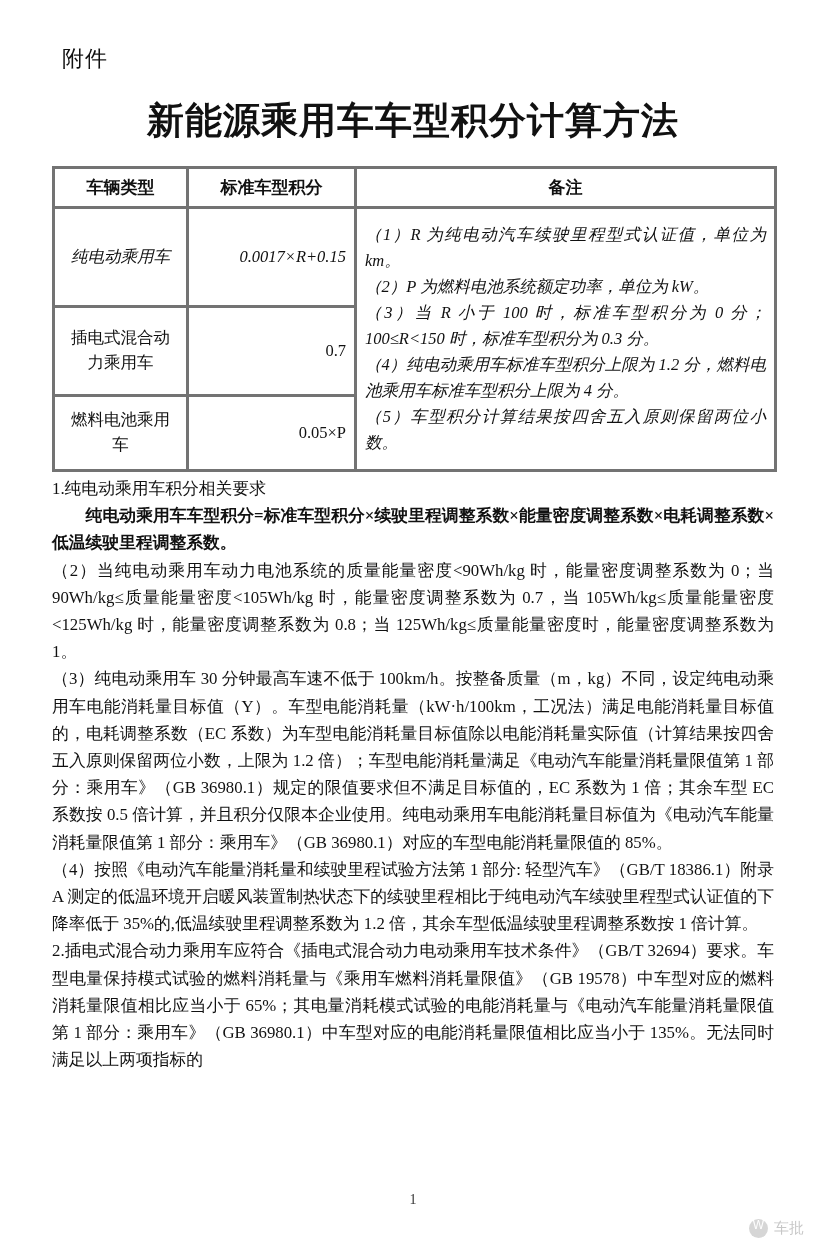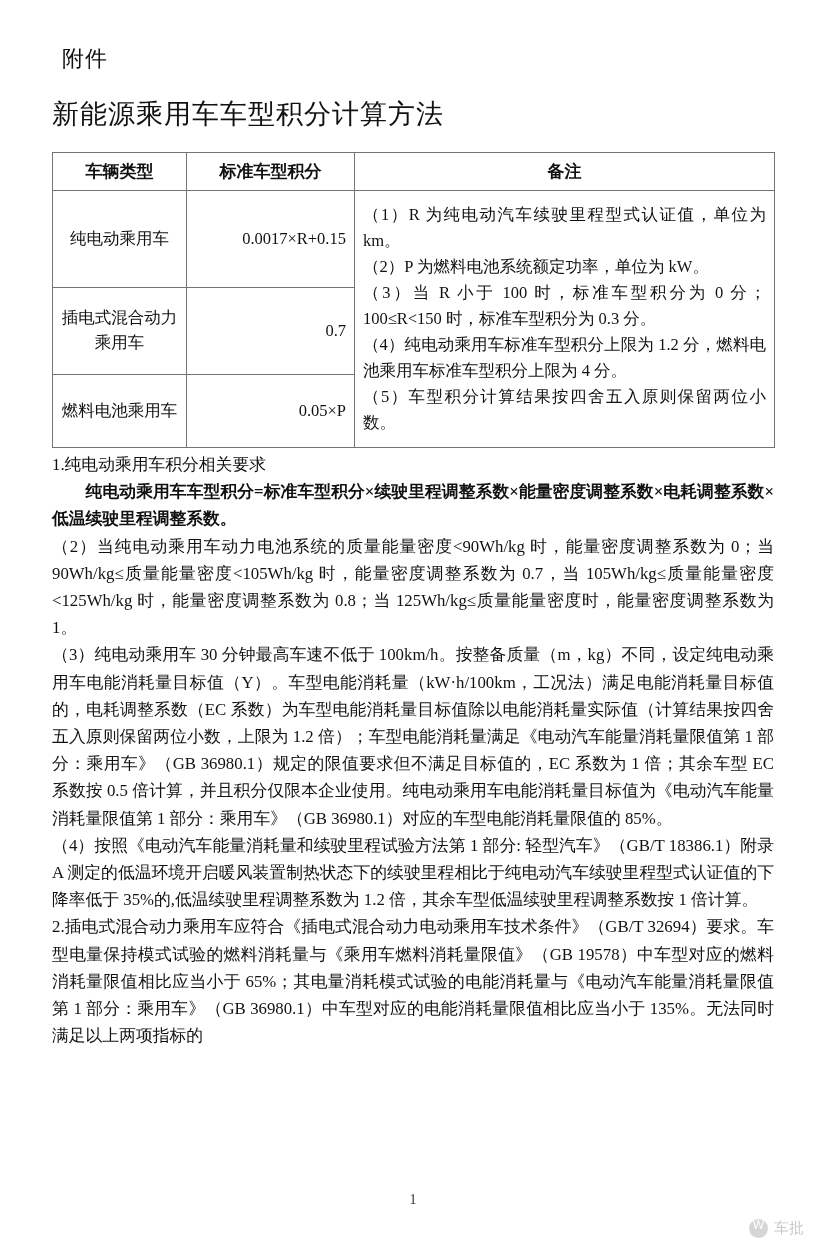--- a/index.html
+++ b/index.html
@@ -22,34 +22,35 @@
     box-sizing: border-box;
     padding: 36px 52px 0 52px;
   }
   .attachment-label {
     font-size: 22px;
     letter-spacing: 1px;
     margin: 8px 0 0 10px;
     font-weight: 400;
   }
   .doc-title {
-    font-size: 27px;
-    font-weight: normal;
+    text-align: center;
+    font-size: 37px;
+    font-weight: bold;
     letter-spacing: 1px;
     margin: 22px 0 20px 0;
   }
   table.score-table {
     width: 722px;
     border-collapse: collapse;
     table-layout: fixed;
     margin: 0 auto;
   }
   table.score-table th,
   table.score-table td {
-    border: 1px solid #737373;
+    border: 3px solid #737373;
     padding: 5px 8px;
     font-size: 16.5px;
     vertical-align: middle;
   }
   table.score-table th {
     text-align: center;
     font-weight: bold;
     font-size: 17px;
     padding: 7px 4px;
   }
@@ -66,21 +67,21 @@
   }
   td.cell-note {
     text-align: justify;
     line-height: 1.58;
     padding: 6px 8px 6px 9px;
   }
   td.cell-note p {
     margin: 0;
     text-indent: 0;
   }
-  .row-ev td { height: 86px; }
+  .row-ev td { height: 86px; font-style: italic; }
   .row-phev td { height: 76px; }
   .row-fcev td { height: 62px; }
   .notes {
     width: 722px;
     margin: 0 auto;
     font-size: 16.8px;
     line-height: 1.62;
     text-align: justify;
     padding-top: 3px;
   }

